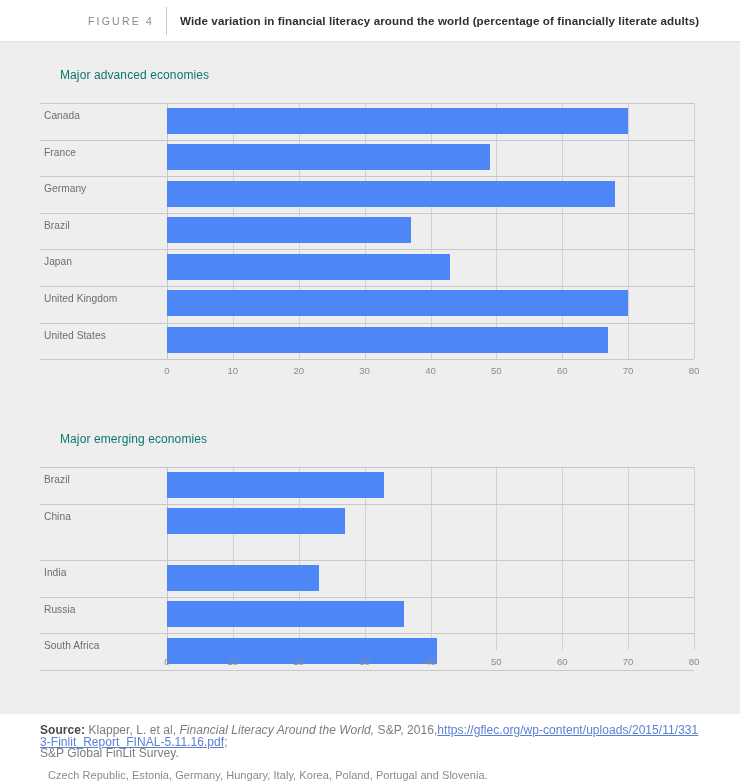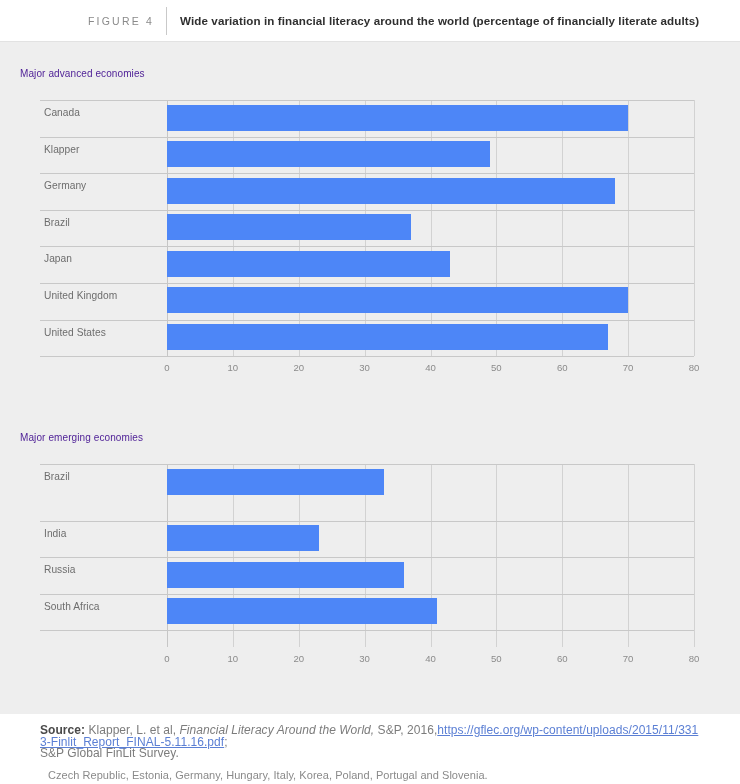--- a/index.html
+++ b/index.html
@@ -45,25 +45,25 @@
   .panel {
     position:relative;
     width:740px;
     height:673px;
     background:#eeeeee;
     border-top:1px solid #e2e2e2;
   }
 
   .section { position:absolute; left:0; width:740px; }
   .section-title {
-    font-size:10px;
-    color:#4c1d95;
+    font-size:12px;
+    color:#0f766e;
     font-weight:400;
     letter-spacing:.1px;
-    padding-left:20px;
+    padding-left:60px;
   }
 
   .plot { position:relative; margin-left:40px; }
 
   
   .grid { position:absolute; top:0; left:0; right:0; bottom:0; }
   .gridline {
     position:absolute; top:0; bottom:0;
     width:1px; background:#d2d2d2;
   }
@@ -154,21 +154,21 @@
           <div class="gridline" style="left: 522.25px;"></div>
           <div class="gridline" style="left: 588.125px;"></div>
           <div class="gridline" style="left: 654px;"></div>
         </div>
       <div class="rows" id="rows-0">
           <div class="row" style="height: 36.6px;">
             <div class="row-label">Canada</div>
             <div class="bar" title="Canada: 70" style="left: 127px; width: 461.125px; top: 3.5px; height: 26px; background: rgb(77, 134, 247);"></div>
           </div>
           <div class="row" style="height: 36.6px;">
-            <div class="row-label">Klapper</div>
+            <div class="row-label">France</div>
             <div class="bar" title="France: 49" style="left: 127px; width: 322.788px; top: 3.5px; height: 26px; background: rgb(77, 134, 247);"></div>
           </div>
           <div class="row" style="height: 36.6px;">
             <div class="row-label">Germany</div>
             <div class="bar" title="Germany: 68" style="left: 127px; width: 447.95px; top: 3.5px; height: 26px; background: rgb(77, 134, 247);"></div>
           </div>
           <div class="row" style="height: 36.6px;">
             <div class="row-label">Brazil</div>
             <div class="bar" title="Italy: 37" style="left: 127px; width: 243.738px; top: 3.5px; height: 26px; background: rgb(77, 134, 247);"></div>
           </div>
@@ -212,20 +212,24 @@
           <div class="gridline" style="left: 456.375px;"></div>
           <div class="gridline" style="left: 522.25px;"></div>
           <div class="gridline" style="left: 588.125px;"></div>
           <div class="gridline" style="left: 654px;"></div>
         </div>
       <div class="rows" id="rows-1">
           <div class="row" style="height: 36.6px;">
             <div class="row-label">Brazil</div>
             <div class="bar" title="Brazil: 33" style="left: 127px; width: 217.387px; top: 3.5px; height: 26px; background: rgb(77, 134, 247);"></div>
           </div>
+          <div class="row" style="height: 36.6px;">
+            <div class="row-label">China</div>
+            <div class="bar" title="China: 27" style="left: 127px; width: 177.863px; top: 3.5px; height: 26px; background: rgb(77, 134, 247);"></div>
+          </div>
           <div class="row" style="height: 36.6px; margin-top: 20px;">
             <div class="row-label">India</div>
             <div class="bar" title="India: 23" style="left: 127px; width: 151.512px; top: 3.5px; height: 26px; background: rgb(77, 134, 247);"></div>
           </div>
           <div class="row" style="height: 36.6px;">
             <div class="row-label">Russia</div>
             <div class="bar" title="Russia: 36" style="left: 127px; width: 237.15px; top: 3.5px; height: 26px; background: rgb(77, 134, 247);"></div>
           </div>
           <div class="row" style="height: 36.6px;">
             <div class="row-label">South Africa</div>

